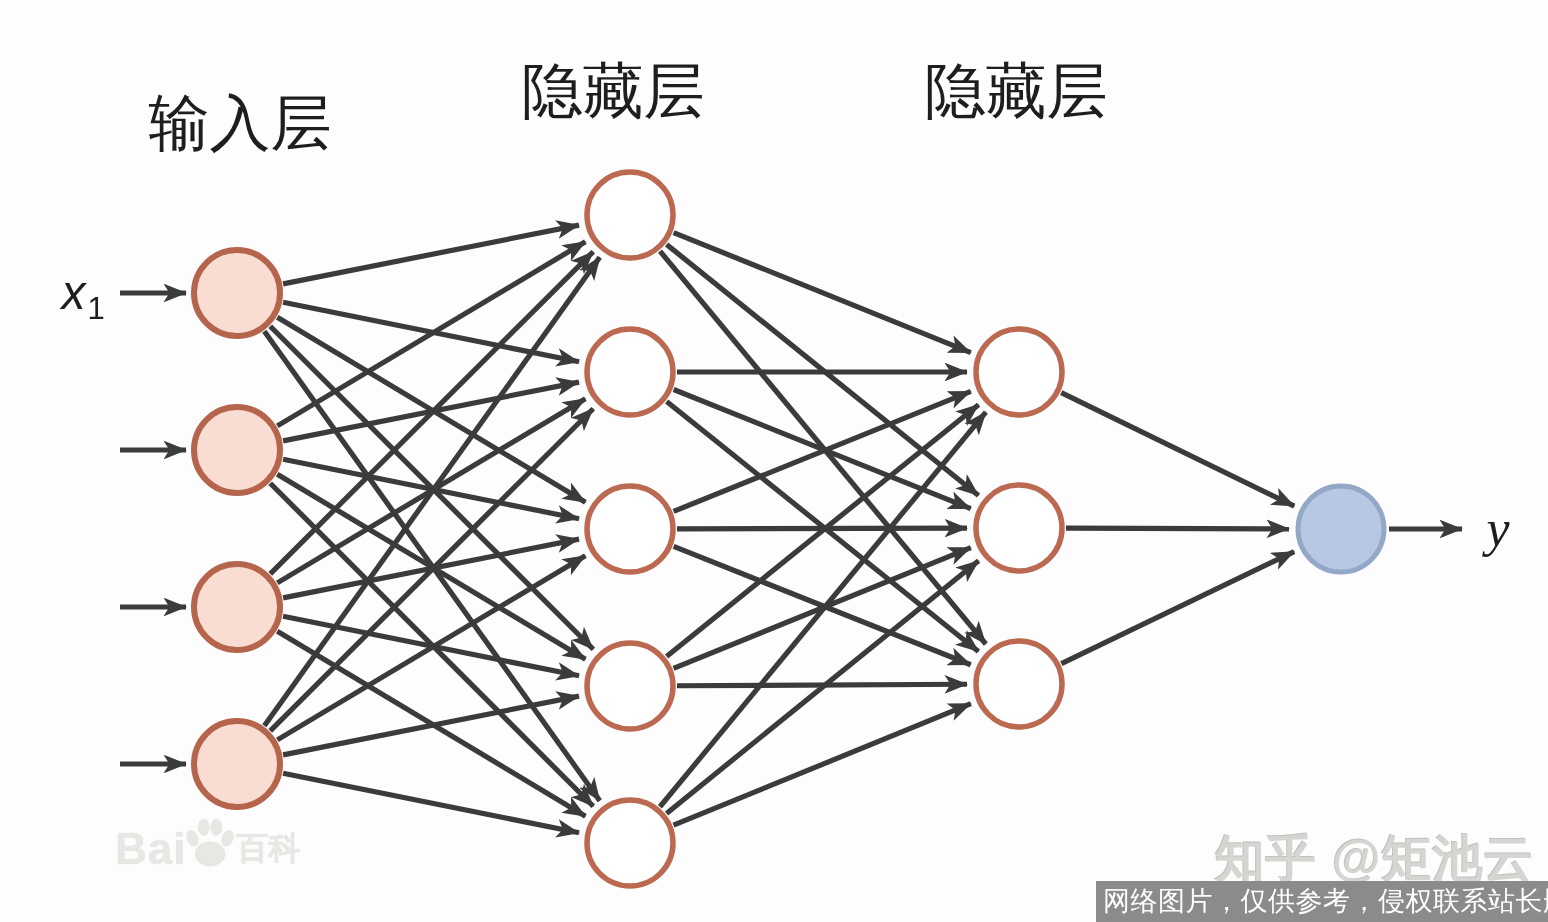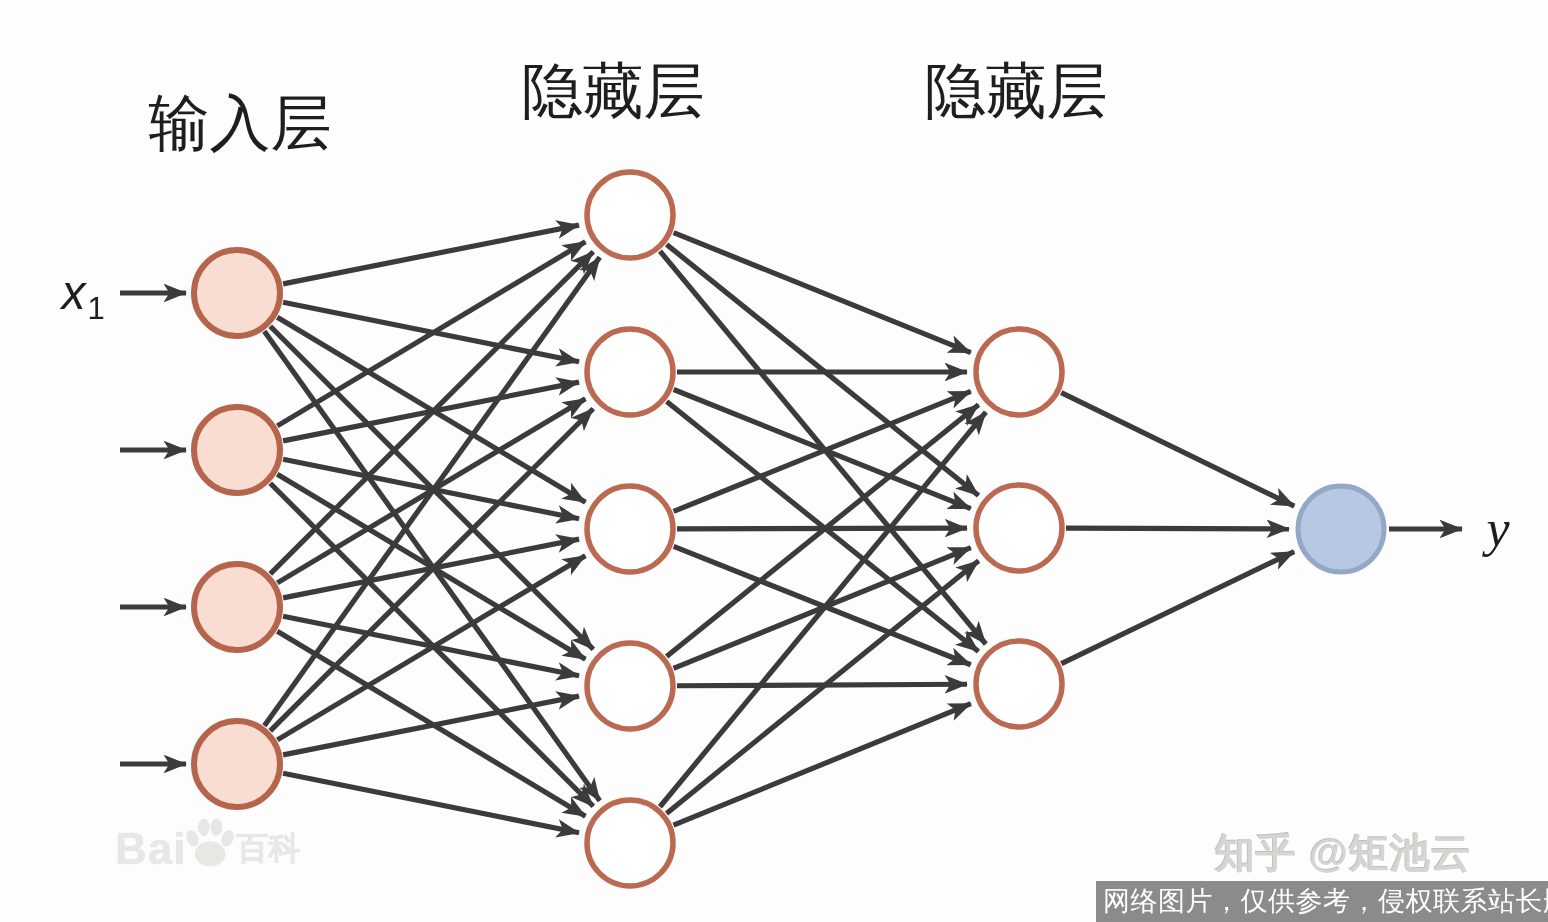--- a/index.html
+++ b/index.html
@@ -42,21 +42,21 @@
     position:absolute;left:70px;top:816px;display:flex;align-items:center;
     color:#e9e7e4;font-weight:bold;text-shadow:0 0 1px #dedcd9;user-select:none;margin-left:45px;
   }
   .wm-bai{font-size:44px;line-height:1.3;letter-spacing:1px;}
   .paw{width:56px;height:56px;fill:#e9e7e4;margin:0 -2px 10px -4px;}
   .wm-baike{font-size:32px;line-height:1.35;}
 
   
   .wm-zhihu{
     position:absolute;left:1215px;top:826px;white-space:nowrap;
-    font-size:40px;font-weight:bold;letter-spacing:1px;
+    font-size:50px;font-weight:bold;letter-spacing:1px;
     color:#d7d5d2;text-shadow:-1px -1px 0 #c3c1be,2px 2px 1px #ffffff;
     user-select:none;
   }
 
   
   .footer-bar{
     position:absolute;left:1096px;top:881px;width:452px;height:41px;
     background:#8b8b8b;color:#ffffff;
     font-size:27px;line-height:41px;letter-spacing:0.5px;white-space:nowrap;
     padding-left:7px;box-sizing:border-box;

